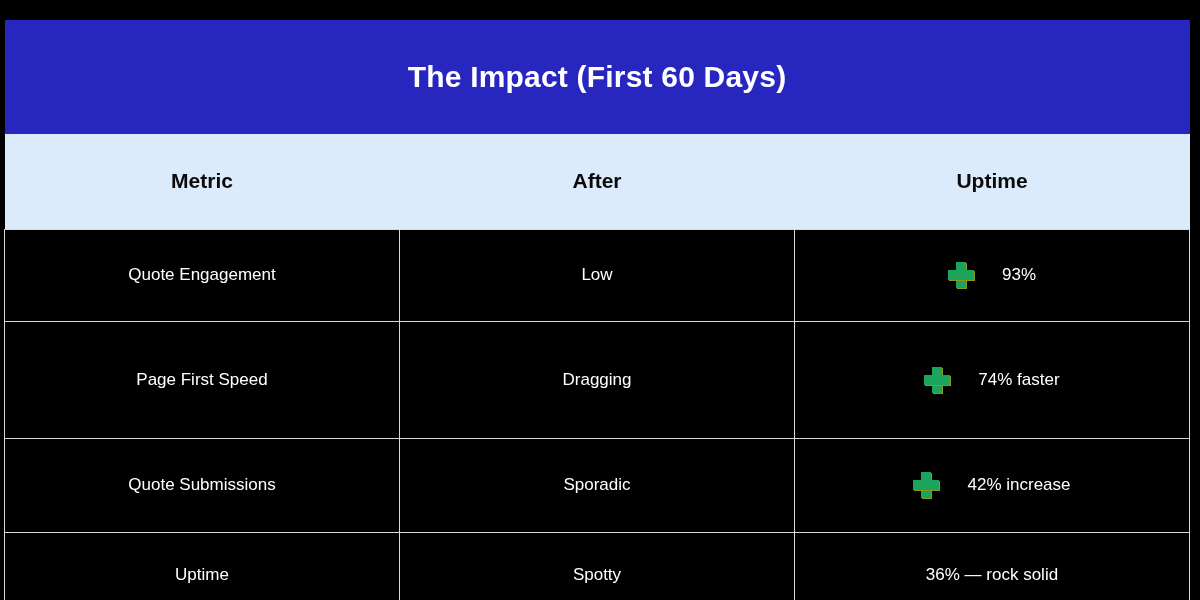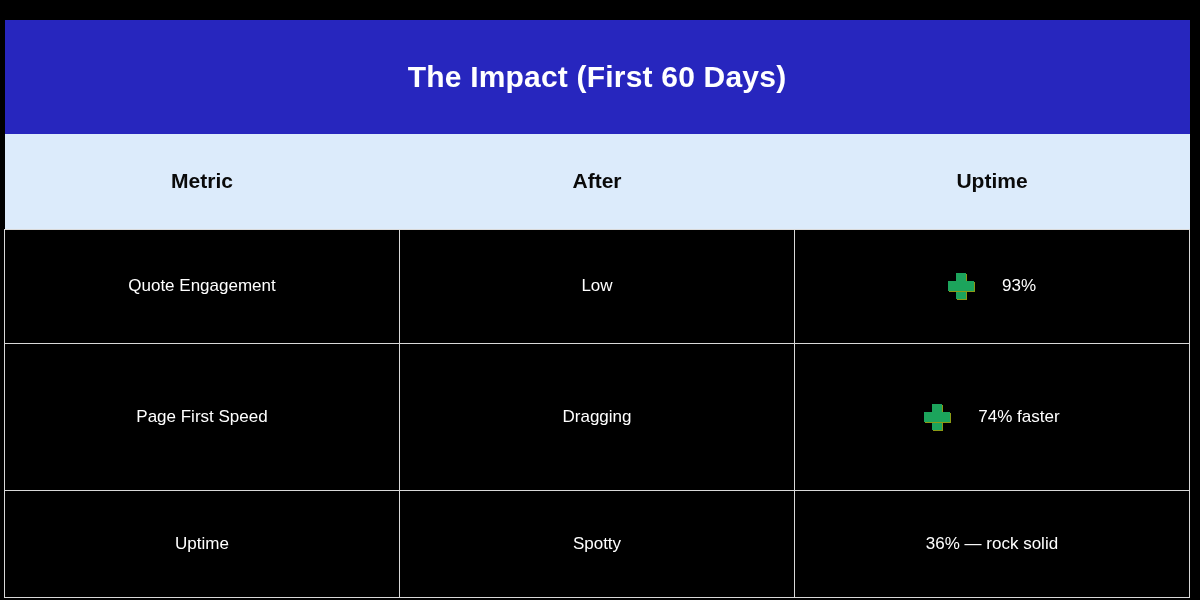--- a/index.html
+++ b/index.html
@@ -150,20 +150,30 @@
         <td class="body-cell metric-cell">Page First Speed</td>
         <td class="body-cell">Dragging</td>
         <td class="body-cell after-cell">
           <span class="after-content">
             <span class="plus-icon"></span>
             <span class="after-text">74% faster</span>
           </span>
         </td>
       </tr>
 
+      <tr class="row-3">
+        <td class="body-cell metric-cell">Quote Submissions</td>
+        <td class="body-cell">Sporadic</td>
+        <td class="body-cell after-cell">
+          <span class="after-content">
+            <span class="plus-icon"></span>
+            <span class="after-text">42% increase</span>
+          </span>
+        </td>
+      </tr>
 
       <tr class="row-4">
         <td class="body-cell metric-cell">Uptime</td>
         <td class="body-cell">Spotty</td>
         <td class="body-cell after-cell">
           <span class="after-content no-icon">
             <span class="after-text">36% — rock solid</span>
           </span>
         </td>
       </tr>

